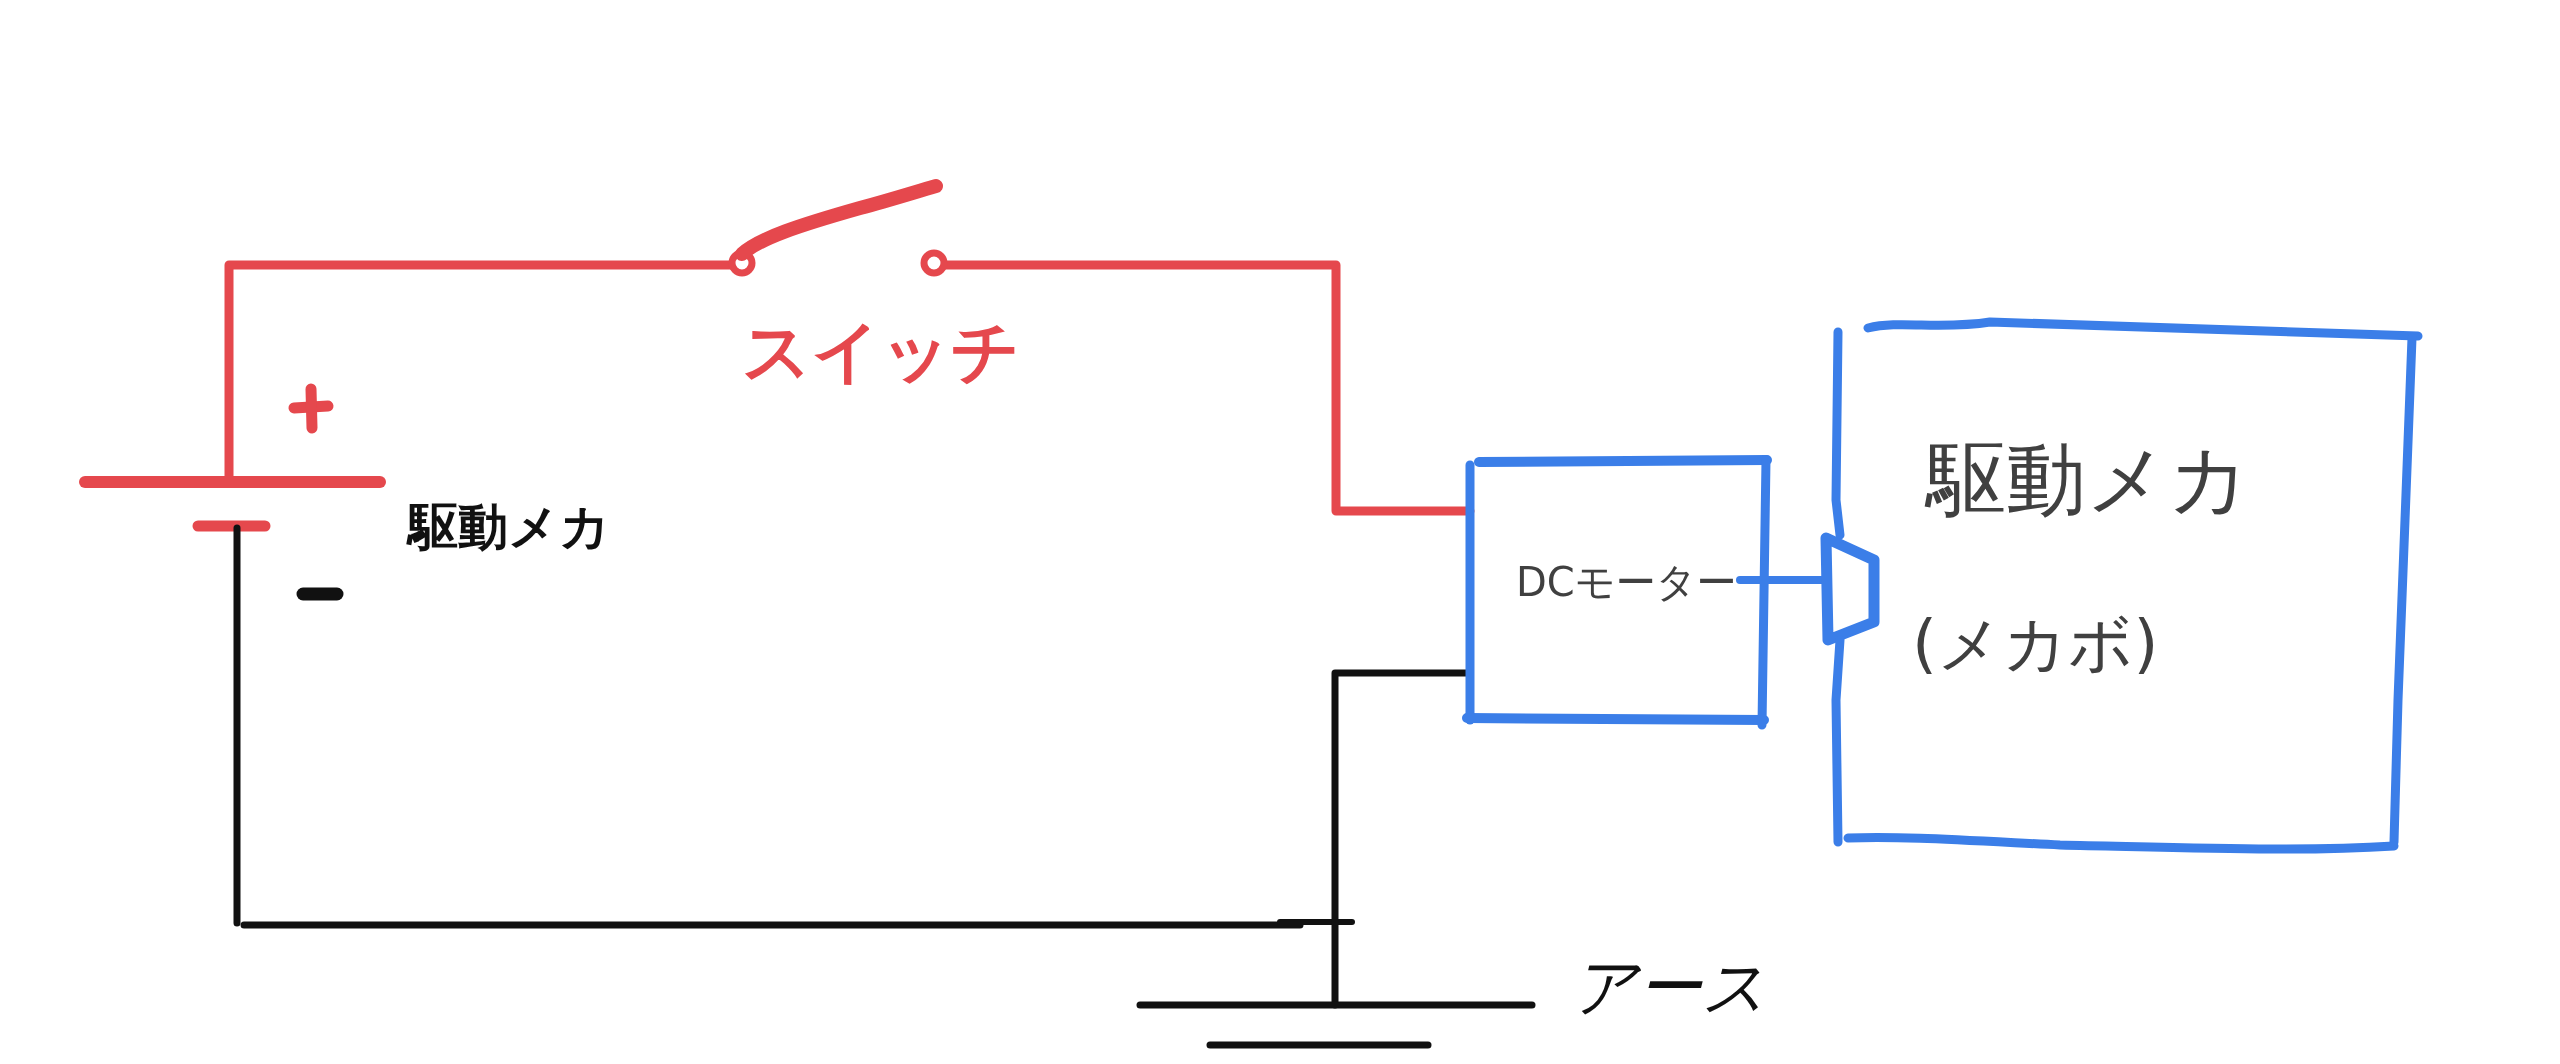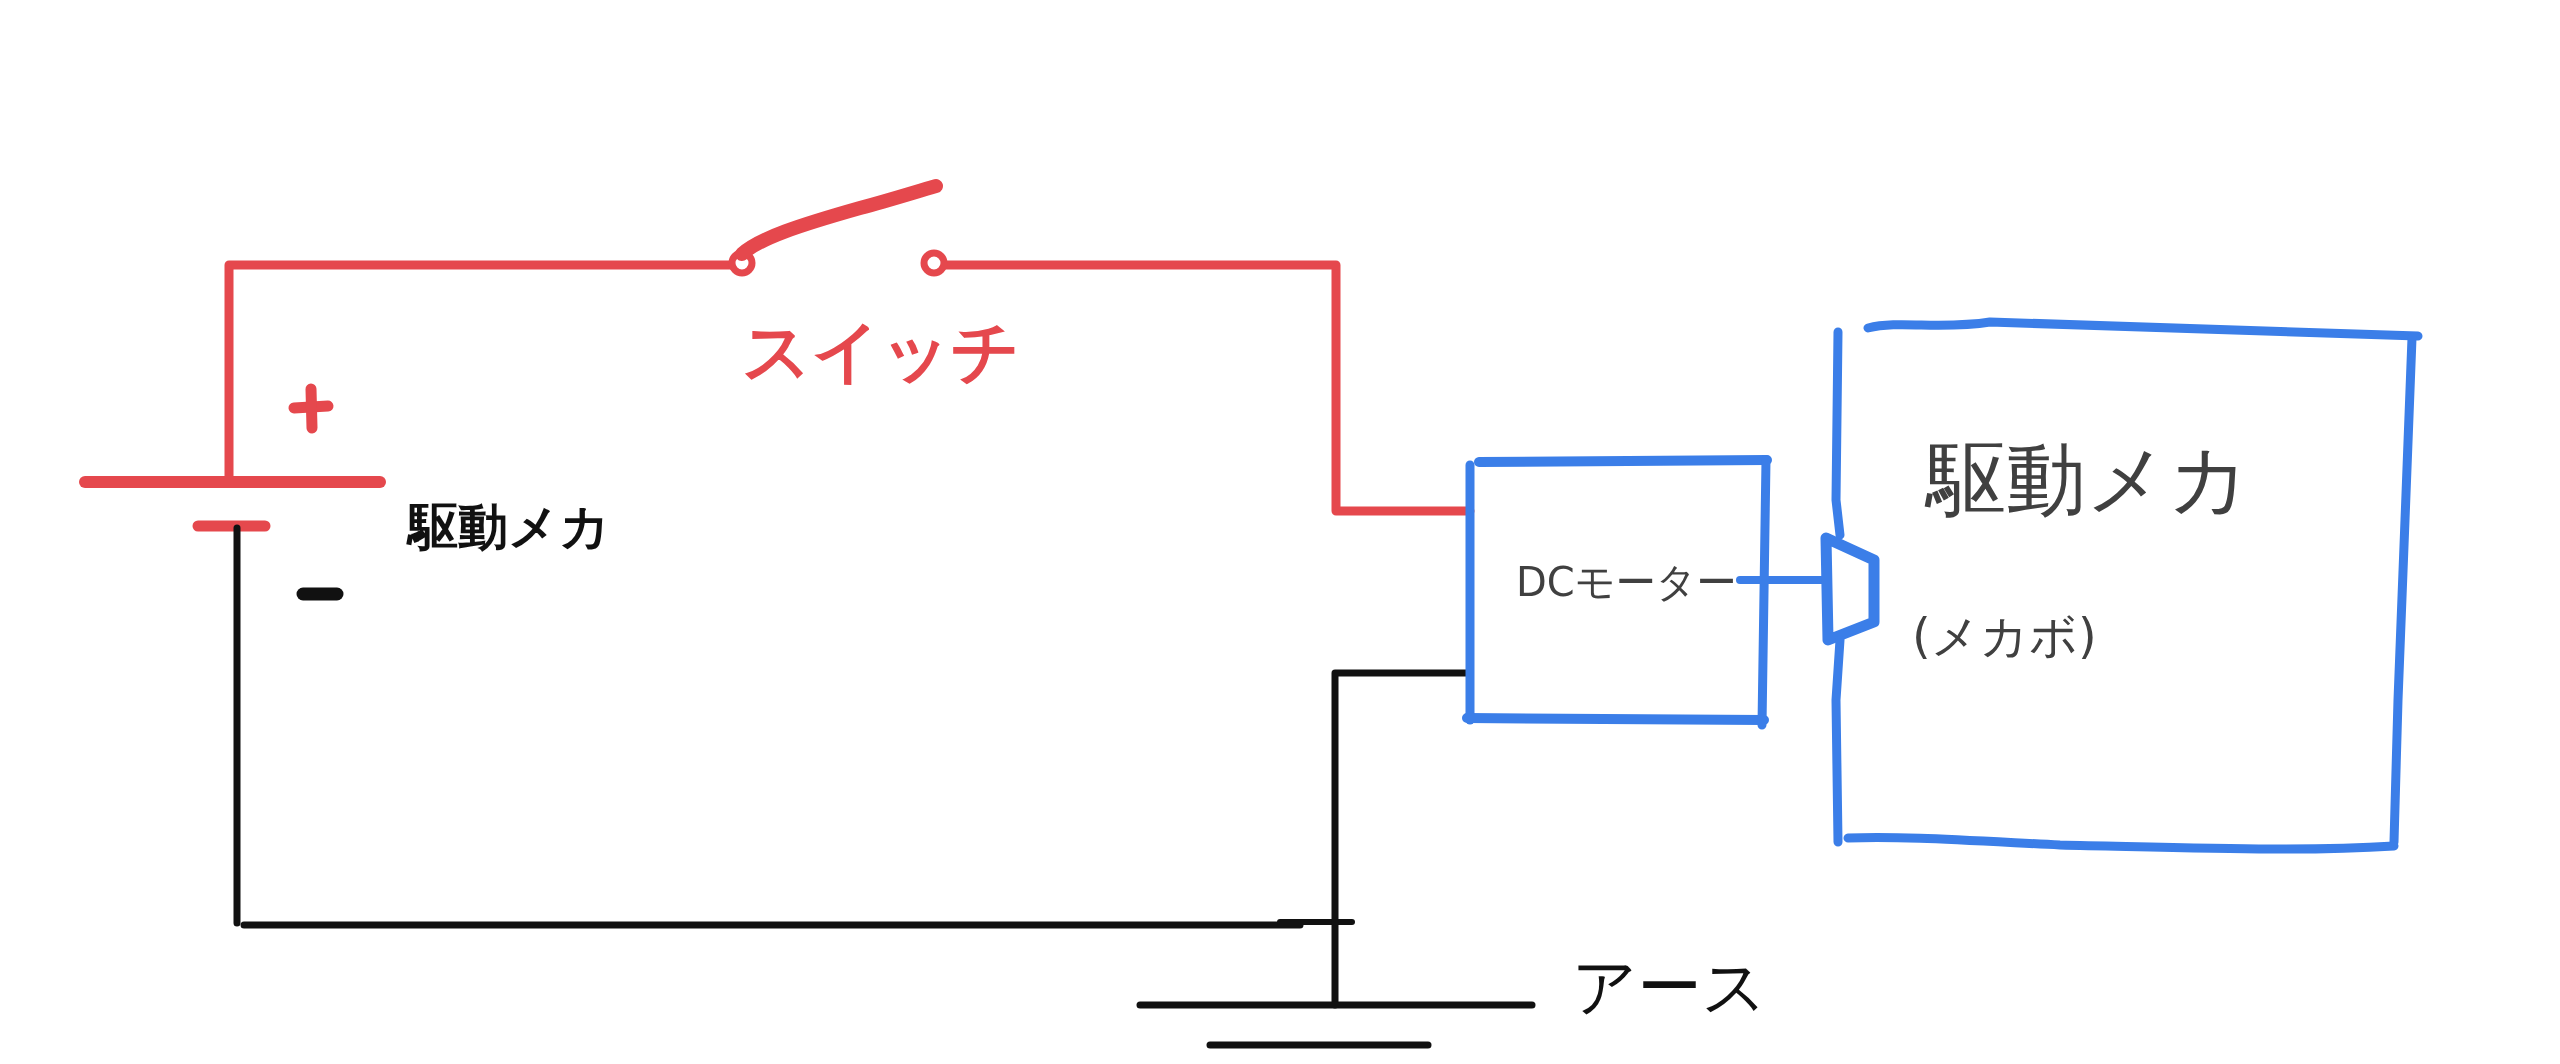--- a/index.html
+++ b/index.html
@@ -77,15 +77,15 @@
 </svg>
 
 <div class="lbl red-t" style="left:742px; top:318px; font-size:68px;">スイッチ</div>
 
 <div class="lbl black-t" style="left:408px; top:502px; font-size:50px;">駆動メカ</div>
 
 <div class="lbl blue-t" style="left:1516px; top:562px; font-size:40px;">DCモーター</div>
 
 <div class="lbl blue-t" style="left:1926px; top:440px; font-size:80px;">駆動メカ</div>
 
-<div class="lbl blue-t" style="left:1912px; top:612px; font-size:48px;">(メカボ)</div>
+<div class="lbl blue-t" style="left:1912px; top:612px; font-size:64px;">(メカボ)</div>
 
-<div class="lbl black-t" style="left:1572px; top:955px; font-size:64px; font-weight:normal;">アース</div>
+<div class="lbl black-t" style="left:1572px; top:955px; font-size:64px; font-weight:normal;font-style:italic;">アース</div>
 
 </body></html>

